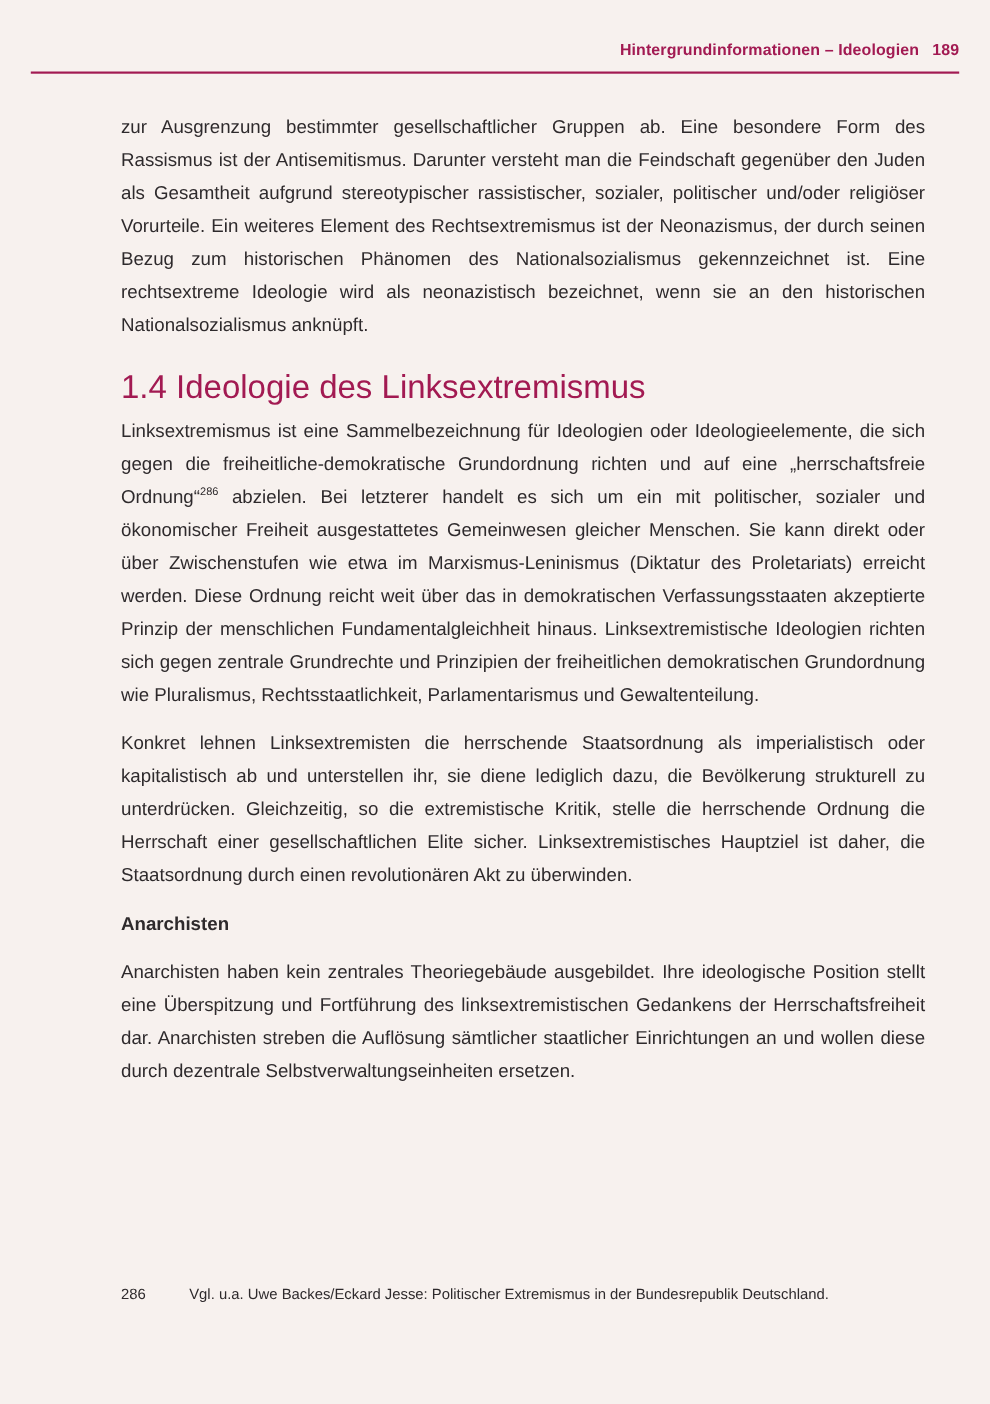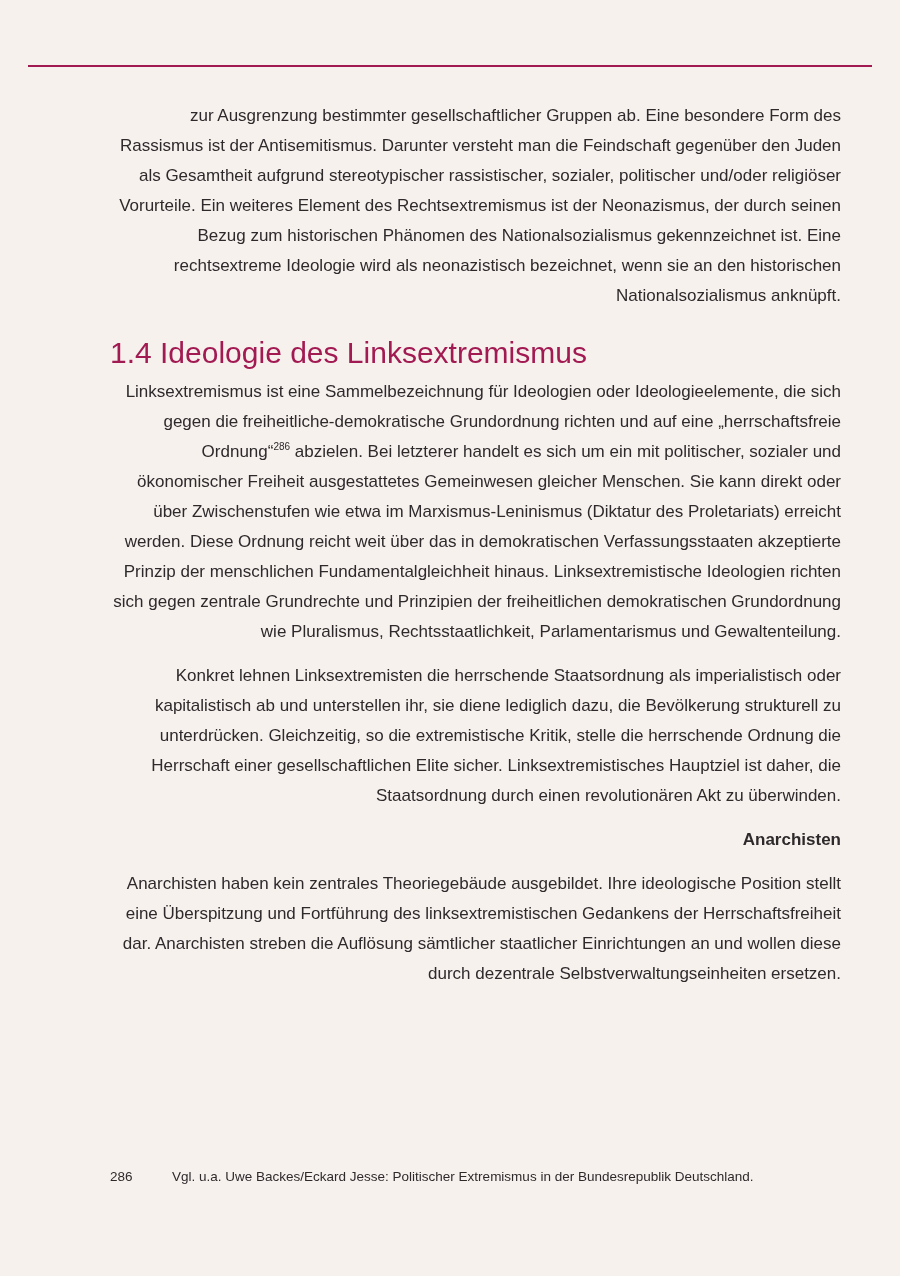--- a/index.html
+++ b/index.html
@@ -48,21 +48,20 @@
     left: 110px;
     width: 731px;
     font-size: 17px;
     line-height: 30px;
     text-align: justify;
     hyphens: auto;
     -webkit-hyphens: auto;
   }
   .content p {
     margin: 0 0 14px 0;
-    text-align: right;
   }
   .section-heading {
     margin: 26px 0 8px 0;
     font-size: 30px;
     line-height: 32px;
     font-weight: normal;
     color: #a21a52;
     text-align: left;
   }
   .subheading {
@@ -96,20 +95,23 @@
   }
   .footnote .fn-line {
     display: block;
   }
 </style>
 </head>
 <body>
 
 <div class="page">
 
+  <header class="page-header">
+    <span>Hintergrundinformationen – Ideologien</span><span class="pagenum">189</span>
+  </header>
   <div class="header-rule"></div>
 
   <main class="content">
 
     <p>zur Ausgrenzung bestimmter gesellschaftlicher Gruppen ab. Eine besondere Form des Rassismus ist der Antisemitismus. Darunter versteht man die Feindschaft gegenüber den Juden als Gesamtheit aufgrund stereotypischer rassistischer, sozialer, politischer und/oder religiöser Vorurteile. Ein weiteres Element des Rechtsextremismus ist der Neonazismus, der durch seinen Bezug zum historischen Phänomen des Nationalsozialismus gekennzeichnet ist. Eine rechtsextreme Ideologie wird als neonazistisch bezeichnet, wenn sie an den historischen Nationalsozialismus anknüpft.</p>
 
     <h2 class="section-heading">1.4 Ideologie des Linksextremismus</h2>
 
     <p><span>Linksextremismus ist eine Sammelbezeichnung für Ideologien oder Ideologieelemente, die sich gegen die freiheitliche-demokratische Grundordnung richten und auf eine „herrschaftsfreie Ordnung“</span><sup class="fn-ref">286</sup><span> abzielen. Bei letzterer handelt es sich um ein mit politischer, sozialer und ökonomischer Freiheit ausgestattetes Gemeinwesen gleicher Menschen. Sie kann direkt oder über Zwischenstufen wie etwa im Marxismus-Leninismus (Diktatur des Proletariats) erreicht werden. Diese Ordnung reicht weit über das in demokratischen Verfassungsstaaten akzeptierte Prinzip der menschlichen Fundamentalgleichheit hinaus. Linksextremistische Ideologien richten sich gegen zentrale Grundrechte und Prinzipien der freiheitlichen demokratischen Grundordnung wie Pluralismus, Rechtsstaatlichkeit, Parlamentarismus und Gewaltenteilung.</span></p>
 

